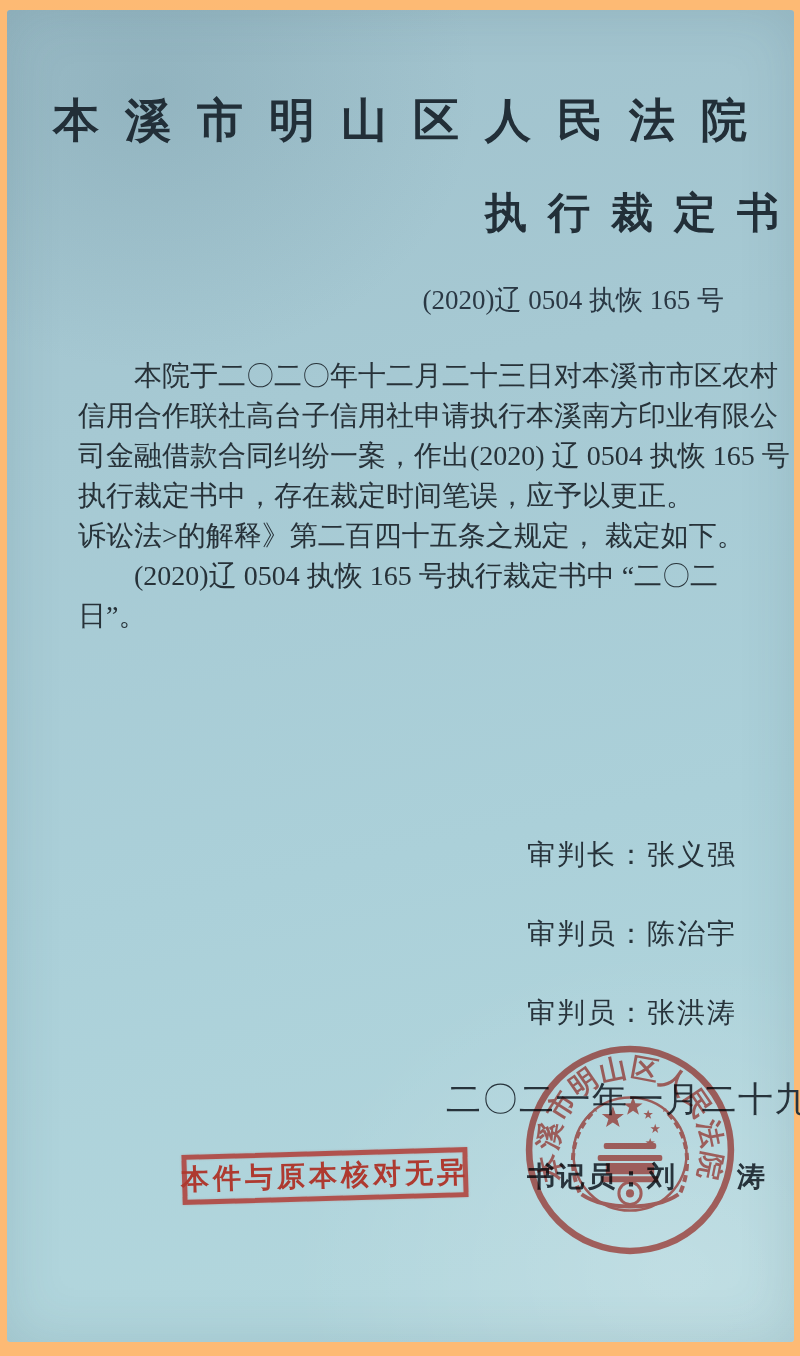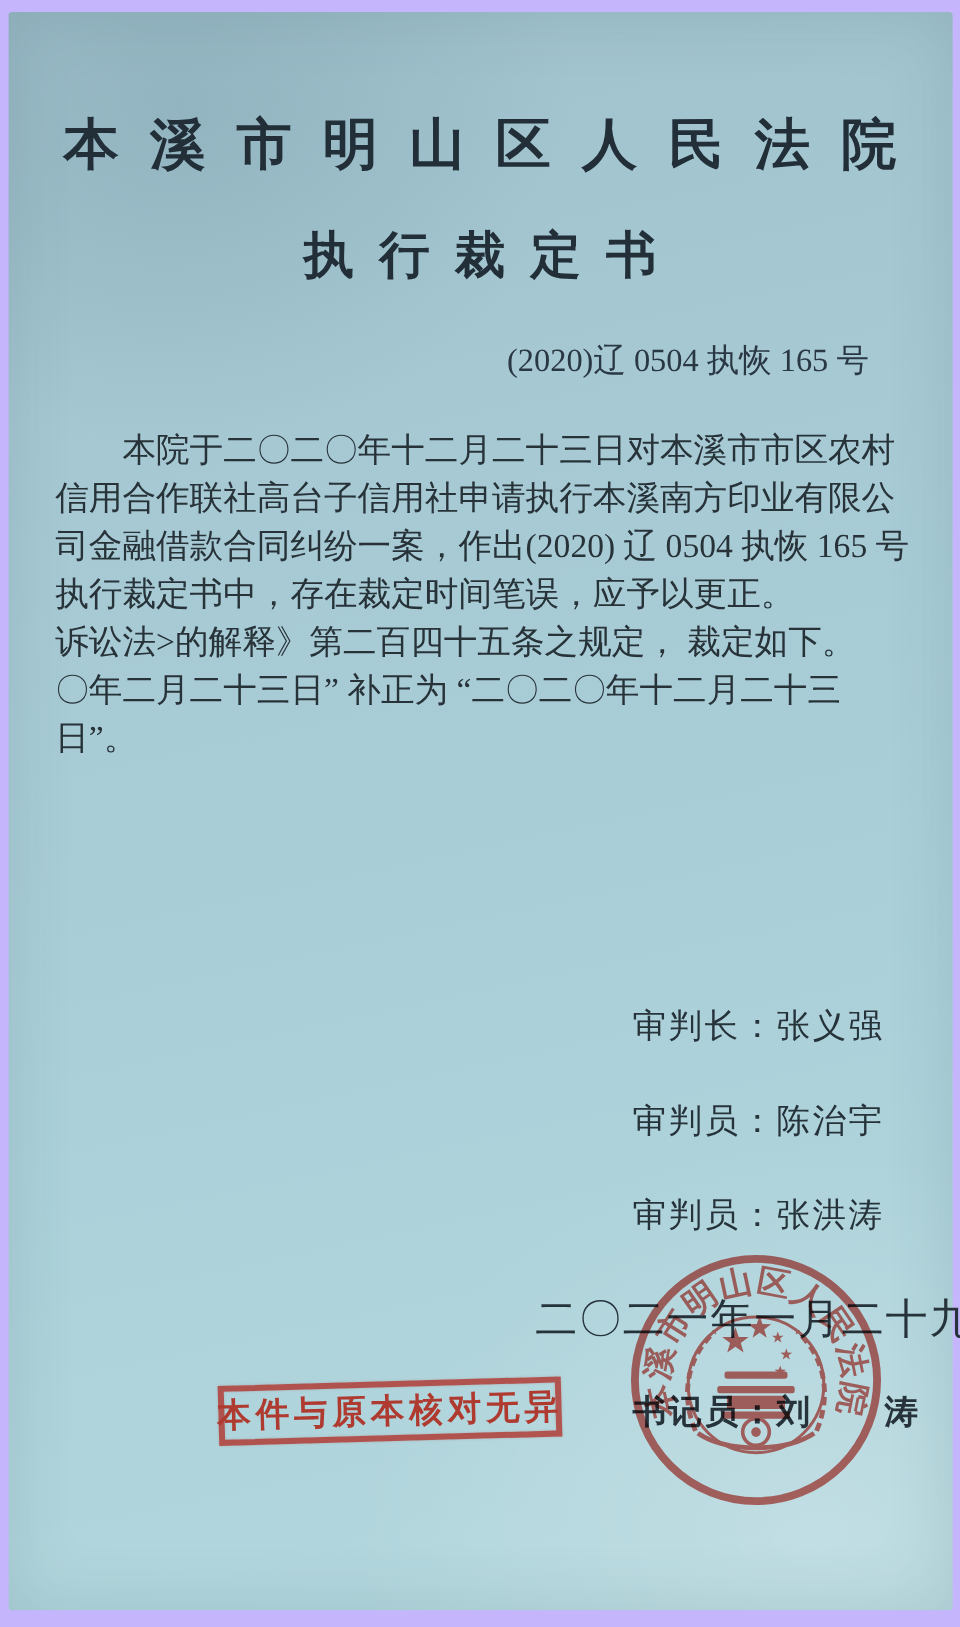--- a/index.html
+++ b/index.html
@@ -3,51 +3,51 @@
 <meta charset="utf-8">
 <style>
   html,body{margin:0;padding:0;}
   body{
     width:800px;height:1356px;
     font-family:"Liberation Serif", serif;
     background:#eef0ec;
   }
   .page{
     position:relative;width:800px;height:1356px;overflow:hidden;
-    background:#c4b5fd;
+    background:#fdba74;
   }
   
   .paper{
     position:absolute;left:7px;top:10px;right:6px;bottom:14px;
     border-radius:3px;
     background:
       radial-gradient(ellipse 60% 30% at 18% 6%, rgba(90,125,140,.22), transparent 70%),
       radial-gradient(ellipse 70% 35% at 85% 95%, rgba(255,255,255,.18), transparent 70%),
       linear-gradient(168deg,#a0c1cc 0%,#a6c9d3 30%,#abd0d9 62%,#b4d8de 100%);
     box-shadow: inset 0 0 55px rgba(55,85,98,.16);
   }
   .t{position:absolute;white-space:nowrap;}
   .court-name{
     left:0;right:0;top:90px;text-align:center;
     font-size:46px;font-weight:700;color:#222f38;
     letter-spacing:26px;padding-left:26px;
   }
   .doc-title{
-    left:0;right:0;top:185px;text-align:center;
+    left:0;right:0;top:185px;text-align:right;
     font-size:42px;font-weight:700;color:#222f38;
     letter-spacing:21px;padding-left:21px;
   }
   .case-number{
     right:76px;top:282px;font-size:27px;color:#2a3844;
   }
   .body-block{
     position:absolute;left:46px;top:356px;width:716px;
     font-size:28px;line-height:40px;color:#273239;
   }
-  .body-line{white-space:nowrap;height:40px;}
+  .body-line{white-space:nowrap;height:40px;margin-left:32px;}
   .body-line.indent{padding-left:56px;}
   .sig{left:527px;font-size:28px;letter-spacing:2px;color:#27333b;}
   .sig1{top:836px;} .sig2{top:915px;} .sig3{top:994px;}
   .date-line{left:446px;top:1076px;font-size:35px;letter-spacing:1.5px;color:#27333b;z-index:1;}
   .clerk-line{left:527px;top:1158px;font-size:28px;letter-spacing:2px;color:#27333b;z-index:1;font-weight:bold;}
   .verify-stamp{
     left:182px;top:1151px;width:276px;height:40px;
     border:5px solid rgba(176,54,46,.82);
     display:flex;align-items:center;justify-content:center;
     font-size:28px;font-weight:700;letter-spacing:4px;color:#ae3a30;
@@ -69,21 +69,21 @@
   <div class="t court-name">本溪市明山区人民法院</div>
   <div class="t doc-title">执行裁定书</div>
   <div class="t case-number">(2020)辽 0504 执恢 165 号</div>
 
   <div class="body-block">
     <div class="body-line indent">本院于二〇二〇年十二月二十三日对本溪市市区农村</div>
     <div class="body-line">信用合作联社高台子信用社申请执行本溪南方印业有限公</div>
     <div class="body-line">司金融借款合同纠纷一案，作出(2020) 辽 0504 执恢 165 号</div>
     <div class="body-line">执行裁定书中，存在裁定时间笔误，应予以更正。</div>
     <div class="body-line">诉讼法&gt;的解释》第二百四十五条之规定， 裁定如下。</div>
-    <div class="body-line">〇年二月二十三日” 补正为 “二〇二〇年十二月二十三</div>
+    <div class="body-line indent">(2020)辽 0504 执恢 165 号执行裁定书中 “二〇二</div>
     <div class="body-line">日”。</div>
   </div>
 
   <div class="t sig sig1">审判长：张义强</div>
   <div class="t sig sig2">审判员：陈治宇</div>
   <div class="t sig sig3">审判员：张洪涛</div>
 
   <div class="t date-line">二〇二一年一月二十九日</div>
   <div class="t clerk-line">书记员：刘　　涛</div>
 

